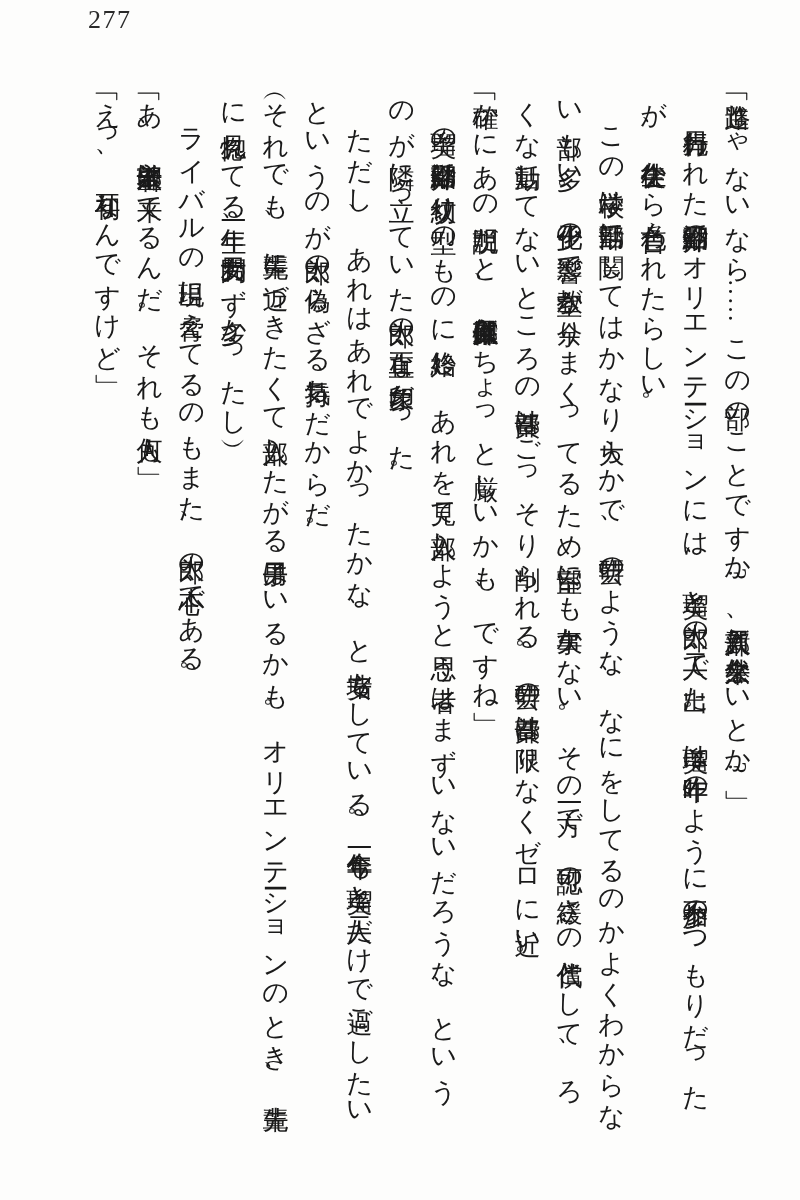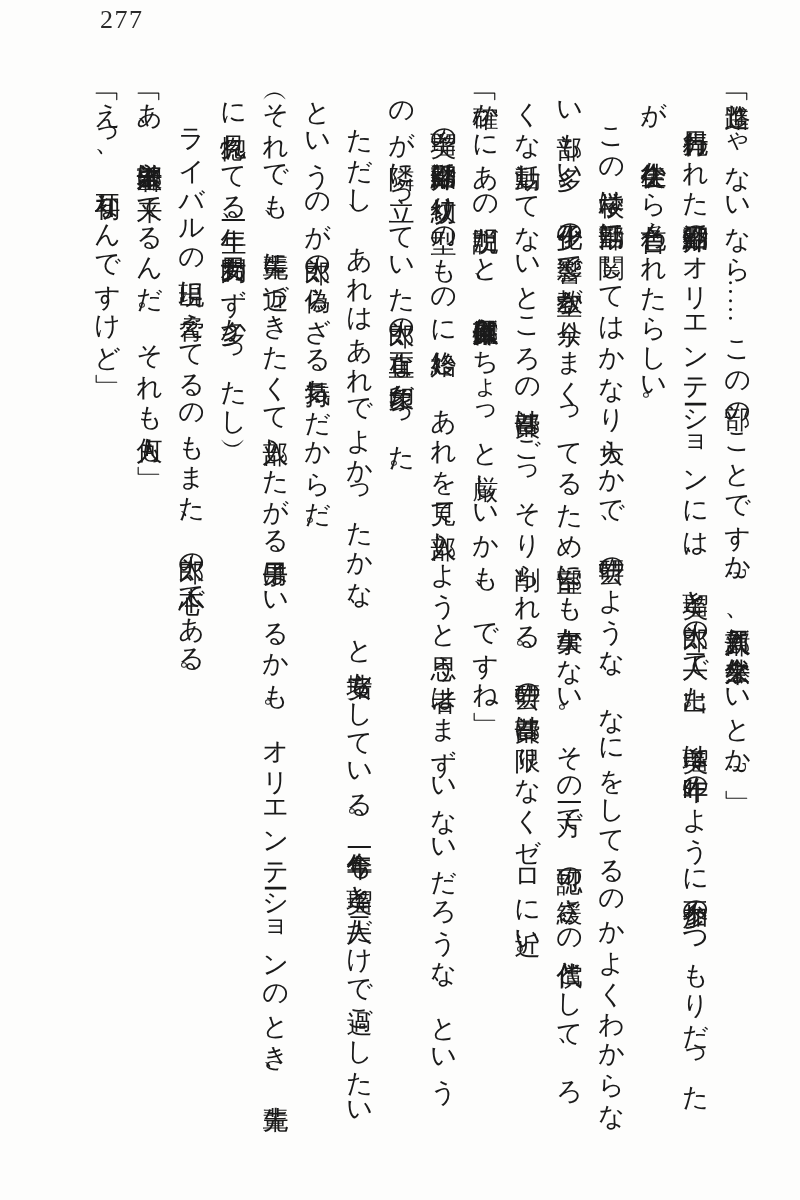--- a/index.html
+++ b/index.html
@@ -14,21 +14,21 @@
   .page {
     position: relative;
     width: 800px;
     height: 1200px;
     background: #fdfdfc;
     overflow: hidden;
     font-family: "Liberation Serif", "DejaVu Serif", serif;
   }
   .page-number {
     position: absolute;
-    left: 100px;
+    left: 88px;
     top: 5px;
     font-size: 26px;
     letter-spacing: 1.5px;
     color: #2a2a2a;
     font-family: "Liberation Serif", "DejaVu Serif", serif;
   }
   .text-block {
     position: absolute;
     top: 84px;
     right: 42px;

